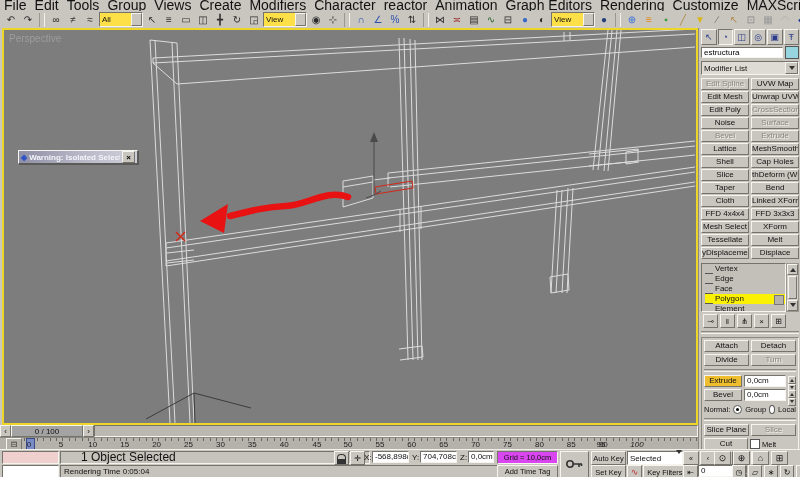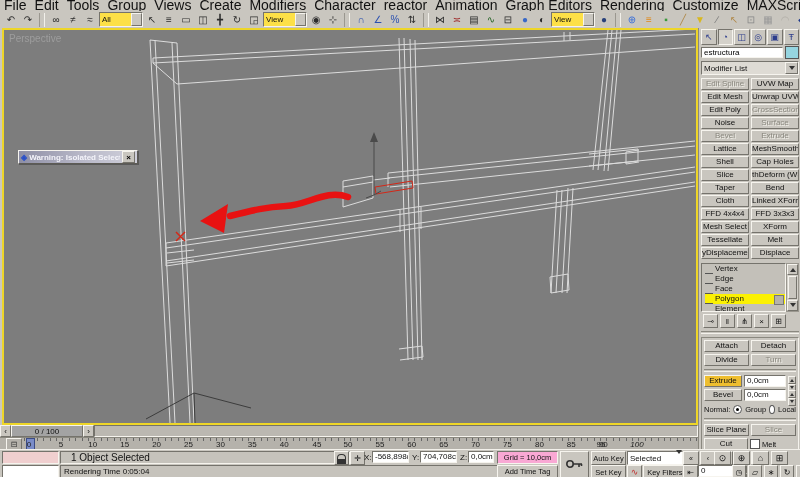--- a/index.html
+++ b/index.html
@@ -1,19 +1,19 @@
 <!DOCTYPE html>
 <html><head>
 <meta charset="utf-8">
 <style>
   html,body{margin:0;padding:0;background:#9a9a9a}
   #app{position:relative;width:800px;height:477px;background:#c9c6bf;overflow:hidden;
        font-family:"Liberation Sans",sans-serif;font-size:9px;color:#111;
        -webkit-user-select:none;user-select:none}
-  .sunken{background:#f9a8d4;border:1px solid;border-color:#75736c #f6f4ee #f6f4ee #75736c}
+  .sunken{background:#d946ef;border:1px solid;border-color:#75736c #f6f4ee #f6f4ee #75736c}
   .field{background:#fff;border:1px solid;border-color:#75736c #f6f4ee #f6f4ee #75736c;
          padding:0 2px;font-size:8px;line-height:10px;white-space:nowrap;overflow:hidden}
   
   #menubar{position:absolute;left:0;top:0;width:800px;height:11px;display:flex;align-items:center;
            background:#c9c6bf;border-bottom:1px solid #b3b0a9}
   #menubar .mi{padding:0 4px;font-size:14px;line-height:11px;white-space:nowrap;cursor:default}
   
   #toolbar{position:absolute;left:0;top:11px;width:800px;height:17px;display:flex;align-items:center;
            gap:1px;padding-left:3px;background:#c9c6bf;overflow:hidden}
   .tbi{flex:0 0 auto;display:flex;align-items:center;justify-content:center;cursor:default}
@@ -118,21 +118,21 @@
   .tblbl{position:absolute;top:2px;transform:translateX(-50%);font-size:8px;color:#222}
   #tbmarker{position:absolute;left:26px;top:0;width:7px;height:12px;background:#7a8cc8;border:1px solid #3c4c86}
   #tbcurve{position:absolute;left:6px;top:0;width:14px;height:11px;display:flex;align-items:center;
            justify-content:center;font-size:8px;color:#333;background:#b5b2ab;
            border:1px solid;border-color:#f6f4ee #75736c #75736c #f6f4ee}
   
   #statusbar{position:absolute;left:0;top:449px;width:800px;height:28px;background:#c9c6bf;border-top:1px solid #f2f0ea}
   .abs{position:absolute}
   #mspink{left:2px;top:1px;width:55px;height:11px;background:#f0cfcf}
   #mswhite{left:2px;top:15px;width:55px;height:11px;background:#fff}
-  #prompt1{left:60px;top:1px;width:268px;height:11px;line-height:11px;font-size:10px;padding:0 10px;
+  #prompt1{left:60px;top:1px;width:268px;height:11px;line-height:11px;font-size:12px;padding:0 20px;
            background:#c6c3bc}
   #prompt2{left:60px;top:15px;width:431px;height:11px;line-height:11px;font-size:8px;padding:0 3px;background:#c6c3bc}
   #lockbtn{left:334px;top:1px;width:13px;height:12px}
   .locksh{width:7px;height:4px;border:1.5px solid #333;border-bottom:none;border-radius:4px 4px 0 0;margin-top:1px}
   .lockbd{width:9px;height:5px;background:#333}
   #absbtn{left:350px;top:1px;width:13px;height:12px;font-size:8px}
   .xyzlbl{top:3px;font-size:8px}
   .xyzfld{top:1px;height:12px;box-sizing:border-box}
   #gridbox{left:497px;top:1px;width:59px;height:11px;line-height:11px;font-size:7.5px;text-align:center}
   #timetag{left:497px;top:15px;width:59px;height:11px;line-height:11px;font-size:7.5px;text-align:center}

